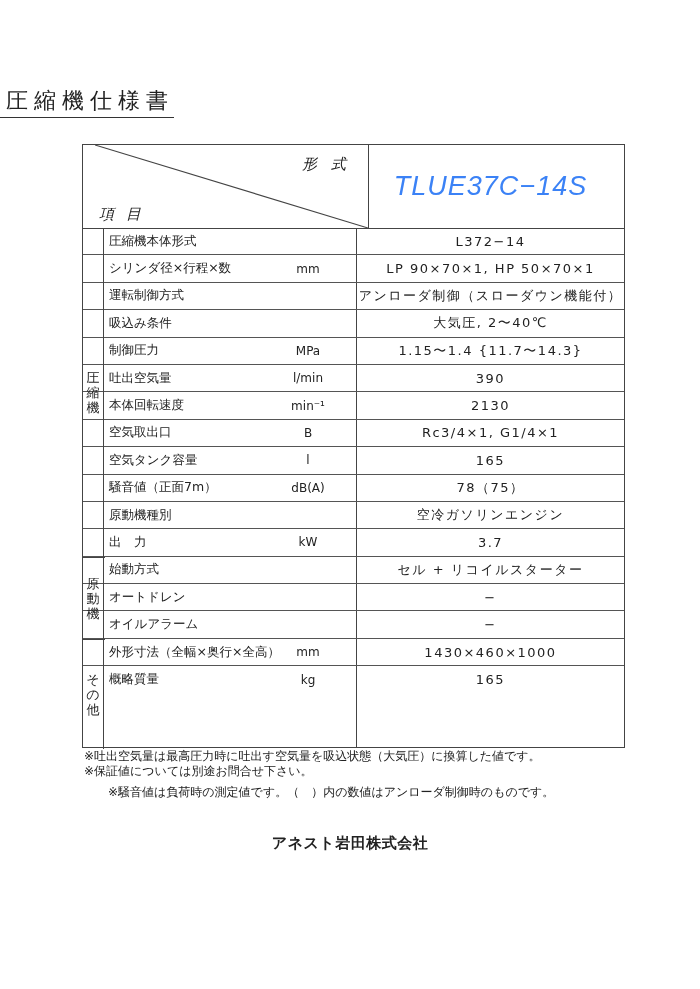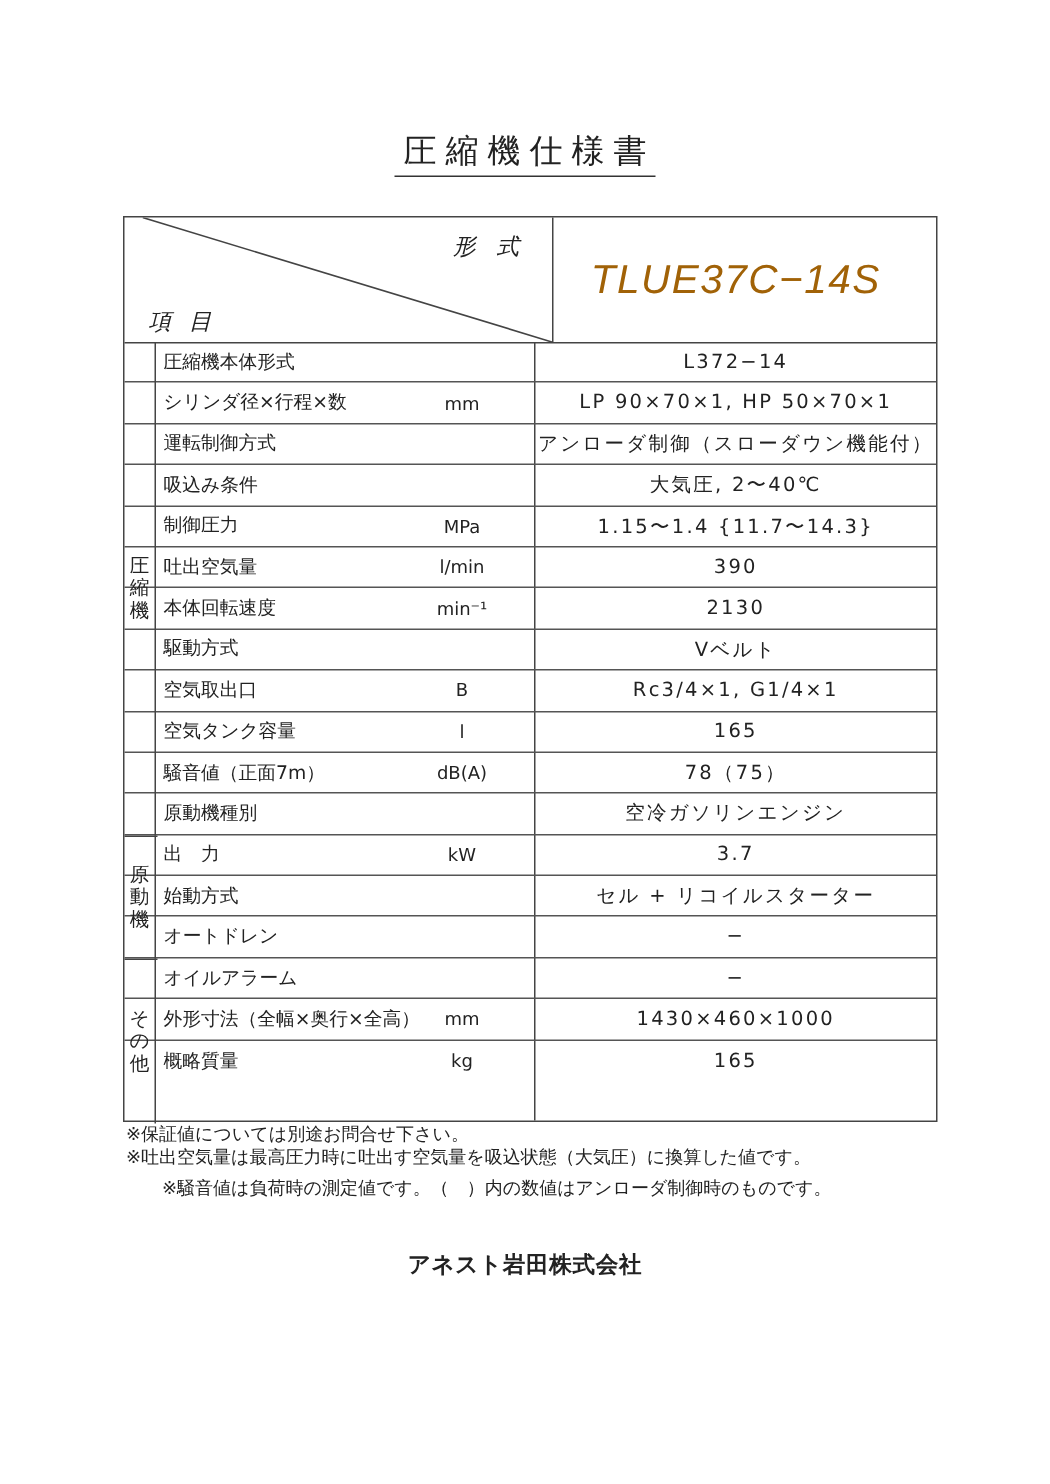--- a/index.html
+++ b/index.html
@@ -1,29 +1,29 @@
 <!DOCTYPE html>
 <html><head>
 <meta charset="utf-8">
 <style>
   html, body { margin:0; padding:0; }
   body { width:700px; height:989px; background:#ffffff; position:relative; overflow:hidden;
          font-family:"DejaVu Sans", "Liberation Sans", sans-serif; color:#222; }
-  .title { position:absolute; left:0; width:700px; top:86px; text-align:center; }
+  .title { position:absolute; left:0; width:700px; top:86px; }
   .title span { display:inline-block; font-size:22px; letter-spacing:6px; padding:0 0 1px 6px;
                 border-bottom:1.5px solid #333; color:#222; }
   .spec-table { position:absolute; left:82px; top:144px; width:543px; height:604px;
                 border:1.5px solid #444; box-sizing:border-box; }
   .header { position:absolute; left:0; top:0; width:541px; height:83px; border-bottom:1.2px solid #444; }
   .header .left { position:absolute; left:12px; top:0; width:273px; height:83px; border-right:1.2px solid #444; }
   .header svg { position:absolute; left:0; top:0; }
   .header .katashiki { position:absolute; right:8px; top:10px; font-size:15px; font-style:italic; letter-spacing:14px; }
   .header .koumoku { position:absolute; left:4px; bottom:4px; font-size:15px; font-style:italic; letter-spacing:12px; }
   .header .model { position:absolute; left:274px; top:0; width:267px; height:83px; display:flex; align-items:center; justify-content:center;
-                   font-size:27px; font-style:italic; letter-spacing:1px; font-family:"Liberation Sans", sans-serif; color:#a16207; }
+                   font-size:27px; font-style:italic; letter-spacing:1px; font-family:"Liberation Sans", sans-serif; color:#3b82f6; }
   .rows { position:absolute; left:0; top:83px; width:541px; }
   .row { position:relative; height:27.4px; border-bottom:1.1px solid #555; box-sizing:border-box; }
   .row:last-child { border-bottom:none; }
   .row .item { position:absolute; left:26px; top:0; height:100%; display:flex; align-items:center; font-size:12.5px; color:#222; }
   .row .unit { position:absolute; left:190px; width:70px; top:0; height:100%; display:flex; align-items:center; justify-content:center; font-size:12px; color:#222; }
   .row .value { position:absolute; left:274px; width:267px; top:0; height:100%; display:flex; align-items:center; justify-content:center;
                 font-size:13px; letter-spacing:1.5px; color:#222; }
   .vdiv { position:absolute; left:273px; top:83px; width:1.2px; height:519px; background:#444; }
   .group { position:absolute; left:0; width:21px; border-right:1.2px solid #444; box-sizing:border-box; }
   .group-label { position:absolute; left:0; width:20px; text-align:center; font-size:13px; line-height:15px; color:#222; }
@@ -82,25 +82,20 @@
       </div>
       <div class="row">
         <span class="item">吐出空気量</span>
         <span class="unit">l/min</span>
         <span class="value">390</span>
       </div>
       <div class="row">
         <span class="item">本体回転速度</span>
         <span class="unit">min⁻¹</span>
         <span class="value">2130</span>
-      </div>
-      <div class="row">
-        <span class="item">駆動方式</span>
-        <span class="unit"></span>
-        <span class="value">Vベルト</span>
       </div>
       <div class="row">
         <span class="item">空気取出口</span>
         <span class="unit">B</span>
         <span class="value">Rc3/4×1, G1/4×1</span>
       </div>
       <div class="row">
         <span class="item">空気タンク容量</span>
         <span class="unit">l</span>
         <span class="value">165</span>
@@ -167,18 +162,18 @@
           <div>そ</div>
           <div>の</div>
           <div>他</div>
         </div>
       </div>
       <div class="group-sep" style="top: 494px;"></div>
     </div>
 </div>
 
 <div class="notes">
+  <div>※吐出空気量は最高圧力時に吐出す空気量を吸込状態（大気圧）に換算した値です。</div>
   <div>※保証値については別途お問合せ下さい。</div>
-  <div>※吐出空気量は最高圧力時に吐出す空気量を吸込状態（大気圧）に換算した値です。</div>
   <div class="gap">※騒音値は負荷時の測定値です。（　）内の数値はアンローダ制御時のものです。</div>
 </div>
 
 <div class="company">アネスト岩田株式会社</div>
 
 </body></html>

